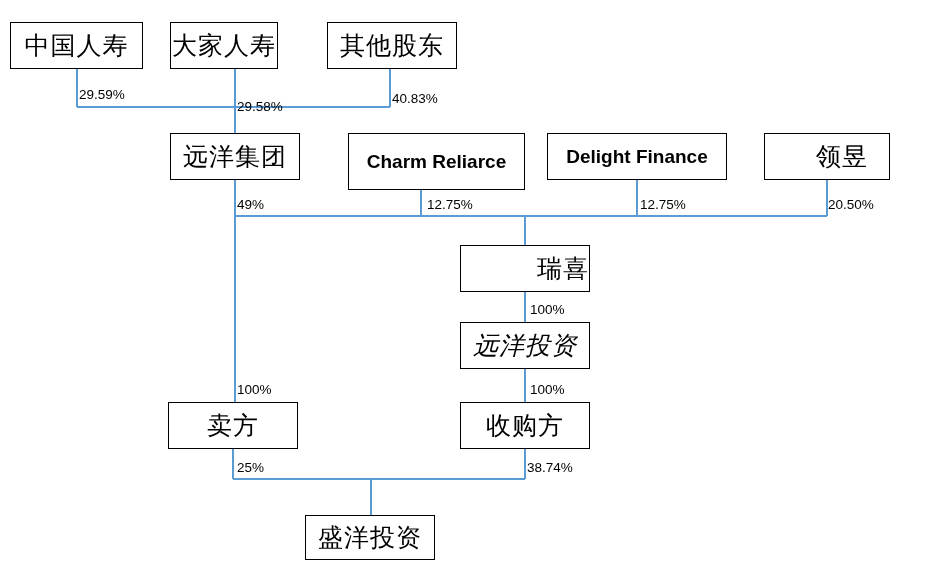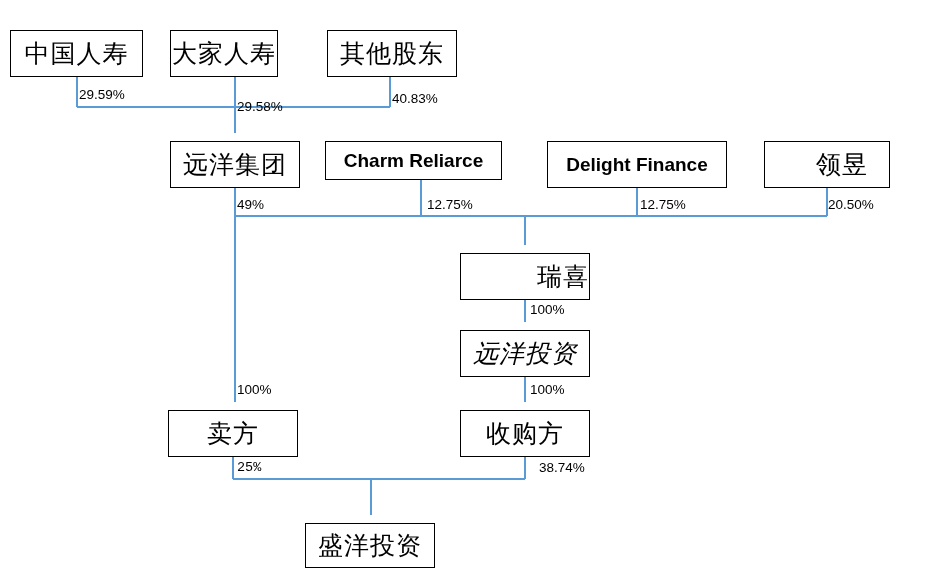--- a/index.html
+++ b/index.html
@@ -28,21 +28,20 @@
     box-sizing: border-box;
     border: 1.6px solid #000000;
     background: #ffffff;
     display: flex;
     align-items: center;
     justify-content: center;
     text-align: center;
     color: #000000;
     line-height: 1;
     white-space: nowrap;
-    margin-top: 8px;
   }
   .node.cn {
     font-family: "Liberation Serif", "DejaVu Serif", serif;
     font-size: 25px;
     font-weight: 400;
     letter-spacing: 1px;
   }
   .node.en {
     font-family: "Liberation Sans", "DejaVu Sans", sans-serif;
     font-size: 19px;
@@ -91,21 +90,21 @@
       </div>
       <div class="node cn" style="left: 170px; top: 22px; width: 108px; height: 47px;">
         <span>大家人寿</span>
       </div>
       <div class="node cn" style="left: 327px; top: 22px; width: 130px; height: 47px; align-items: center;">
         <span>其他股东</span>
       </div>
       <div class="node cn" style="left: 170px; top: 133px; width: 130px; height: 47px;">
         <span>远洋集团</span>
       </div>
-      <div class="node en" style="left: 325px; top: 133px; width: 177px; height: 39px;">
+      <div class="node en" style="left: 348px; top: 133px; width: 177px; height: 57px;">
         <span>Charm Reliarce</span>
       </div>
       <div class="node en" style="left: 547px; top: 133px; width: 180px; height: 47px;">
         <span>Delight Finance</span>
       </div>
       <div class="node cn" style="left: 764px; top: 133px; width: 126px; height: 47px; padding-left: 30px;">
         <span>领昱</span>
       </div>
       <div class="node cn" style="left: 460px; top: 245px; width: 130px; height: 47px; justify-content: flex-end;">
         <span>瑞喜</span>
@@ -128,17 +127,17 @@
       <div class="edge-label" style="left: 79px; top: 88px;">29.59%</div>
       <div class="edge-label" style="left: 237px; top: 100px;">29.58%</div>
       <div class="edge-label" style="left: 392px; top: 92px;">40.83%</div>
       <div class="edge-label" style="left: 237px; top: 198px;">49%</div>
       <div class="edge-label" style="left: 427px; top: 198px;">12.75%</div>
       <div class="edge-label" style="left: 640px; top: 198px;">12.75%</div>
       <div class="edge-label" style="left: 828px; top: 198px;">20.50%</div>
       <div class="edge-label" style="left: 530px; top: 303px;">100%</div>
       <div class="edge-label" style="left: 530px; top: 383px;">100%</div>
       <div class="edge-label" style="left: 237px; top: 383px;">100%</div>
-      <div class="edge-label" style="left: 237px; top: 461px; font-family: Liberation Mono, monospace;">25%</div>
-      <div class="edge-label" style="left: 527px; top: 461px; padding-left: 12px;">38.74%</div>
+      <div class="edge-label" style="left: 237px; top: 461px;">25%</div>
+      <div class="edge-label" style="left: 527px; top: 461px;">38.74%</div>
     </div>
 
 </div>
 
 </body></html>

